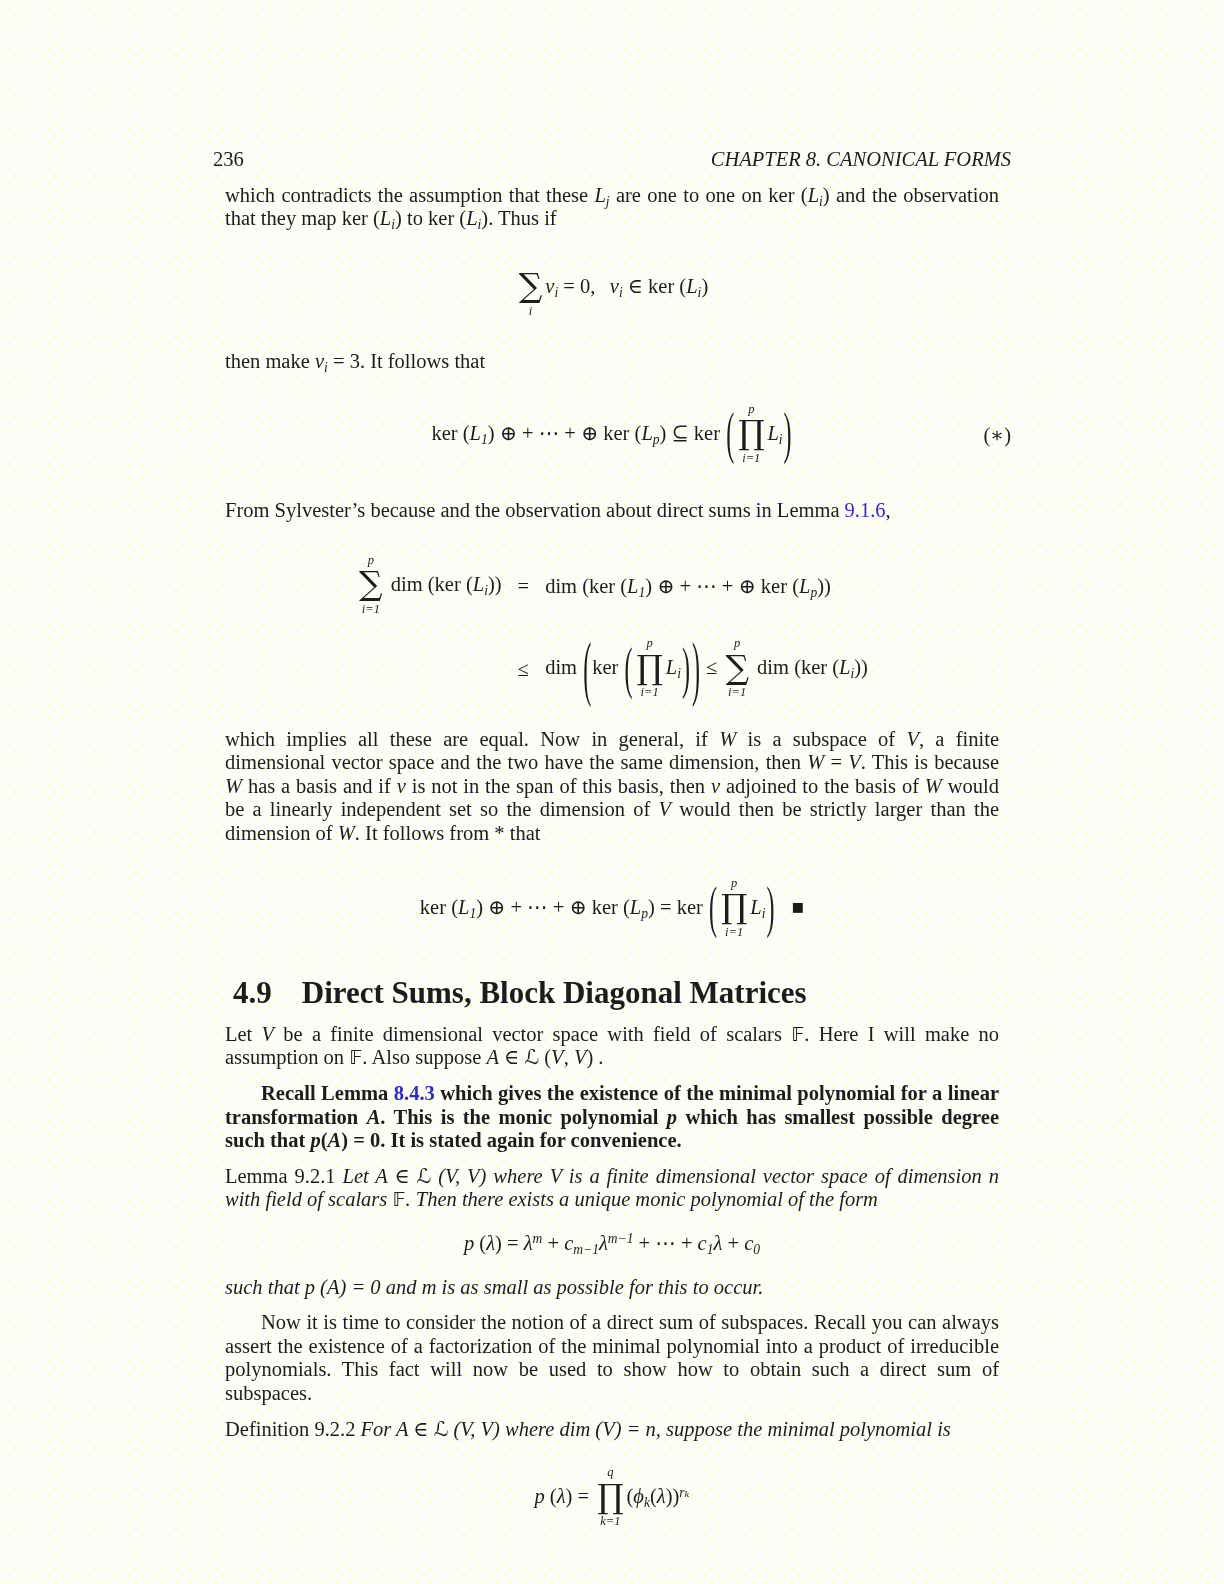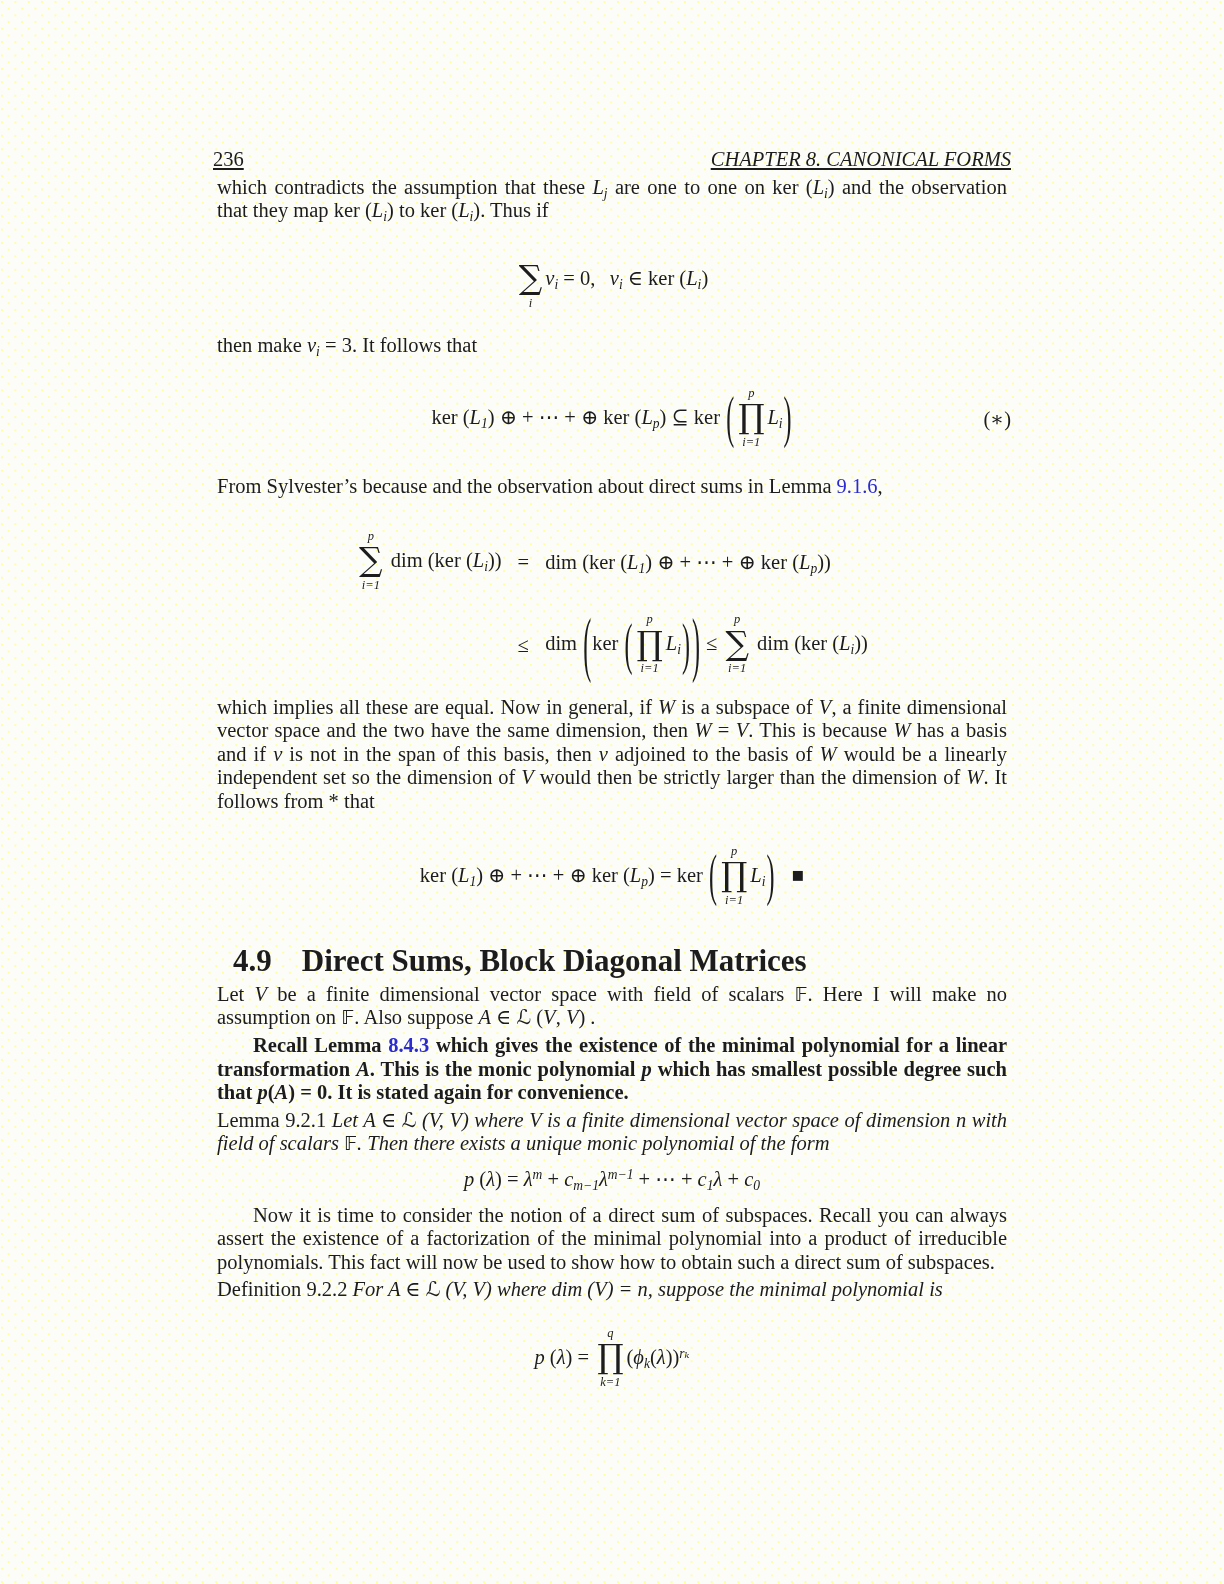--- a/index.html
+++ b/index.html
@@ -13,23 +13,23 @@
     background-size:13.4px 13.4px;
     background-position:2px 2px,8.7px 8.7px;
     font-family:"Liberation Serif","DejaVu Serif",serif;
     color:#1c1c1c;
     overflow:hidden;
   }
   .content{
     position:absolute;left:213px;top:148px;width:798px;
     font-size:20.5px;line-height:23.6px;
   }
-  .pghead{display:flex;justify-content:space-between;align-items:flex-end;text-decoration:underline;}
+  .pghead{display:flex;justify-content:space-between;align-items:flex-end;}
   .pghead .chap{font-style:italic;}
-  p.body{margin:4px;text-align:justify;}
+  p.body{margin:12px;text-align:justify;}
   .indent{text-indent:36px;}
   .it{font-style:italic;}
   .thm-label{font-weight:normal;font-style:normal;}
   
   .sec{margin:16px 0 0 20px;font-size:31px;line-height:36px;font-weight:bold;}
   .sec .num{margin-right:30px;}
   
   .eq{text-align:center;margin:0;}
   .eq-rel{position:relative;}
   .eq-tag{position:absolute;right:0;top:50%;transform:translateY(-50%);}
@@ -133,20 +133,21 @@
     </h2>
 
     <p class="body b-letv"><span class="mt">Let </span><span class="mv">V</span><span class="mt"> be a finite dimensional vector space with field of scalars </span><span class="mbb">𝔽</span><span class="mt">.  Here I will make no assumption on </span><span class="mbb">𝔽</span><span class="mt">.  Also suppose </span><span class="mv">A</span><span class="mt"> ∈ </span><span class="mcal">ℒ</span><span class="mt"> (</span><span class="mv">V</span><span class="mt">, </span><span class="mv">V</span><span class="mt">) .</span></p>
 
     <p class="body indent b-recall"><span class="mt">Recall Lemma </span><span class="mlink" style="color: rgb(43, 43, 208);">8.4.3</span><span class="mt"> which gives the existence of the minimal polynomial for a linear transformation </span><span class="mv">A</span><span class="mt">.  This is the monic polynomial </span><span class="mv">p</span><span class="mt"> which has smallest possible degree such that </span><span class="mv">p</span><span class="mt">(</span><span class="mv">A</span><span class="mt">) = 0. It is stated again for convenience.</span></p>
 
     <p class="body b-lemma"><span class="thm-label">Lemma 9.2.1</span><span> </span><span class="it"><span class="mt">Let </span><span class="mv">A</span><span class="mt"> ∈ </span><span class="mcal">ℒ</span><span class="mt"> (</span><span class="mv">V</span><span class="mt">, </span><span class="mv">V</span><span class="mt">) where </span><span class="mv">V</span><span class="mt"> is a finite dimensional vector space of dimension </span><span class="mv">n</span><span class="mt"> with field of scalars </span><span class="mbb">𝔽</span><span class="mt">.  Then there exists a unique monic polynomial of the form</span></span></p>
 
     <div class="eq b-eqpoly"><span class="mv">p</span><span class="mt"> (</span><span class="mv">λ</span><span class="mt">) = </span><span class="mv">λ</span><sup class="ms">m</sup><span class="mt"> + </span><span class="mv">c</span><sub class="ms">m−1</sub><span class="mv">λ</span><sup class="ms">m−1</sup><span class="mt"> + ⋯ + </span><span class="mv">c</span><sub class="ms">1</sub><span class="mv">λ</span><span class="mt"> + </span><span class="mv">c</span><sub class="ms">0</sub></div>
 
+    <p class="body it b-such"><span class="mt">such that </span><span class="mv">p</span><span class="mt"> (</span><span class="mv">A</span><span class="mt">) = 0 and </span><span class="mv">m</span><span class="mt"> is as small as possible for this to occur.</span></p>
 
     <p class="body indent b-now"><span class="mt">Now it is time to consider the notion of a direct sum of subspaces.  Recall you can always assert the existence of a factorization of the minimal polynomial into a product of irreducible polynomials.  This fact will now be used to show how to obtain such a direct sum of subspaces.</span></p>
 
     <p class="body b-def"><span class="thm-label">Definition 9.2.2</span><span> </span><span class="it"><span class="mt">For </span><span class="mv">A</span><span class="mt"> ∈ </span><span class="mcal">ℒ</span><span class="mt"> (</span><span class="mv">V</span><span class="mt">, </span><span class="mv">V</span><span class="mt">) where dim (</span><span class="mv">V</span><span class="mt">) = </span><span class="mv">n</span><span class="mt">, suppose the minimal polynomial is</span></span></p>
 
     <div class="eq b-eqprod"><span class="mv">p</span><span class="mt"> (</span><span class="mv">λ</span><span class="mt">) = </span><span class="m-op">
           <span class="lim">q</span>
           <span class="sym">∏</span>
           <span class="lim">k=1</span>
         </span><span class="mt">(</span><span class="mv">ϕ</span><sub class="ms">k</sub><span class="mt">(</span><span class="mv">λ</span><span class="mt">))</span><sup class="ms">rₖ</sup></div>

